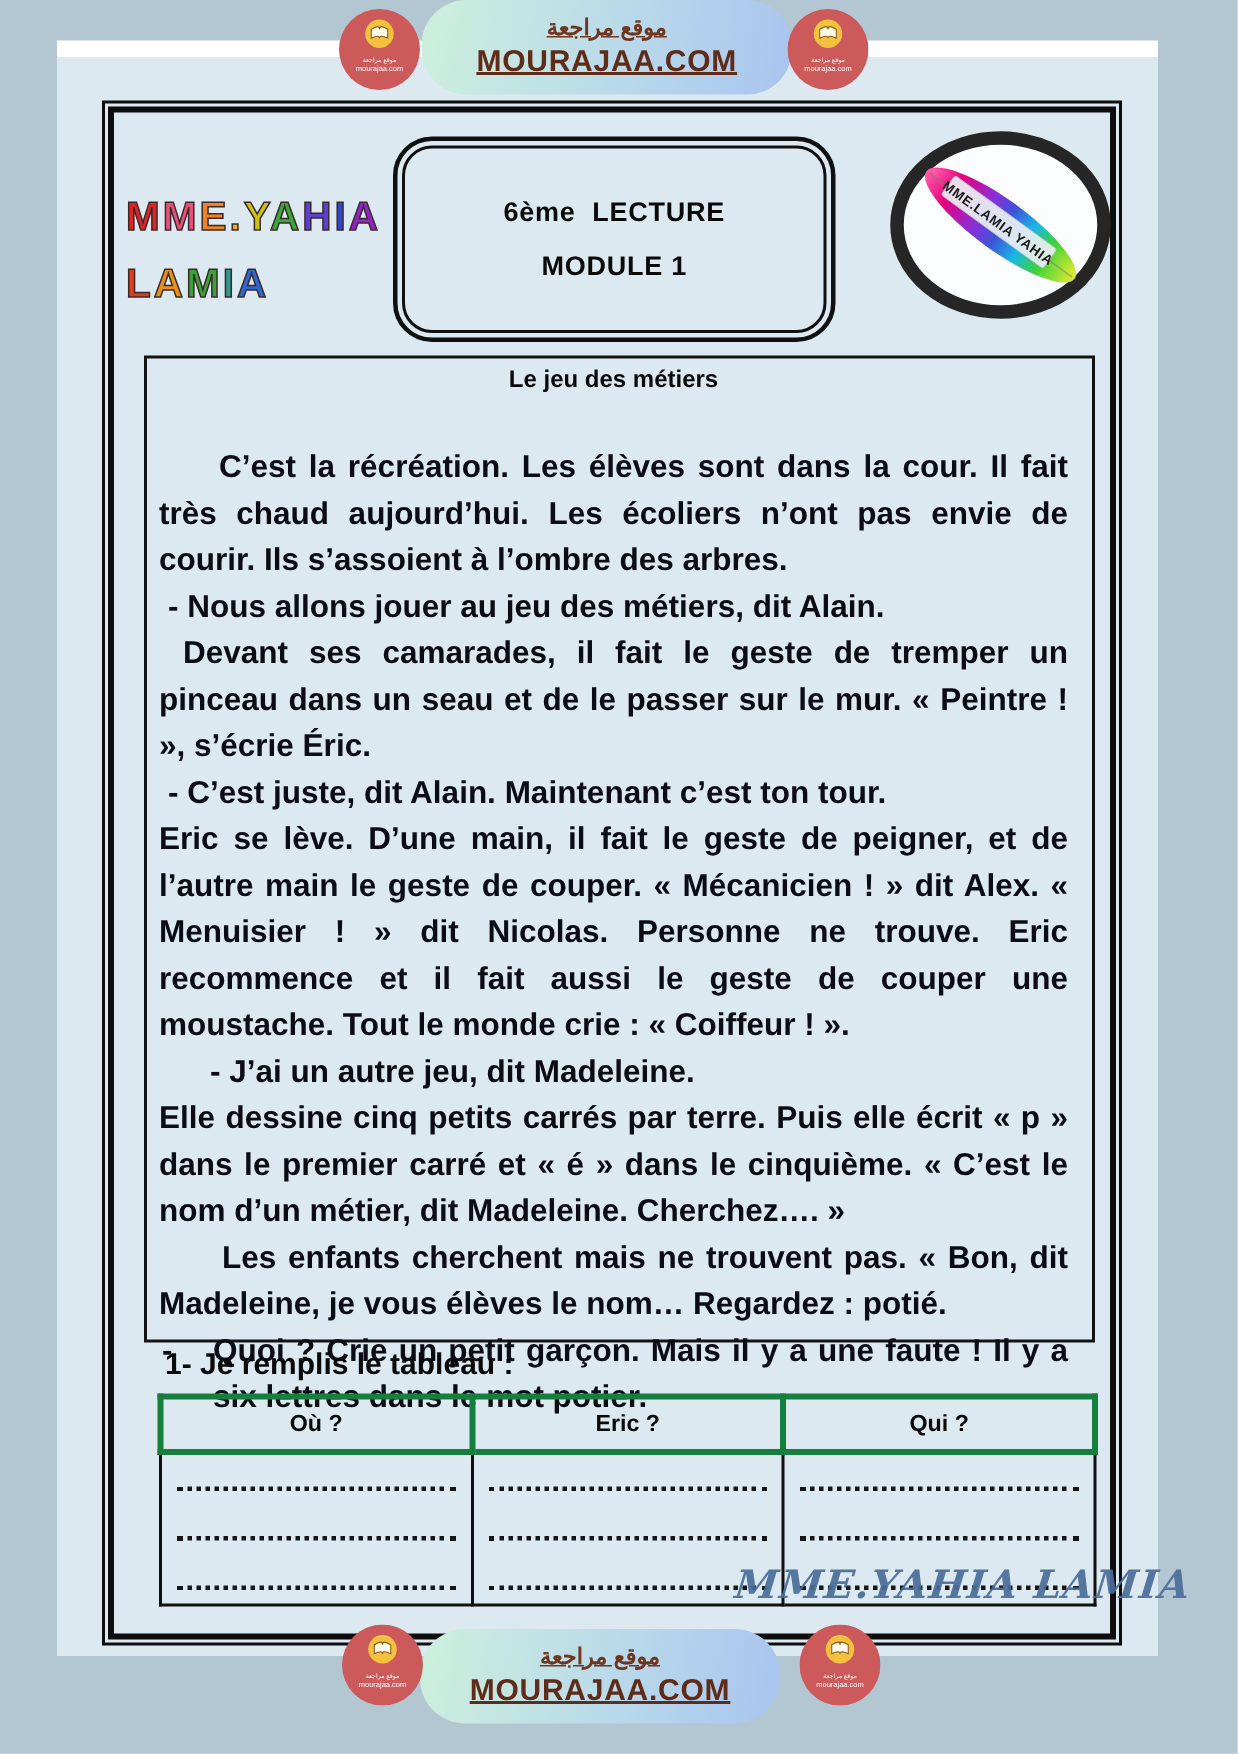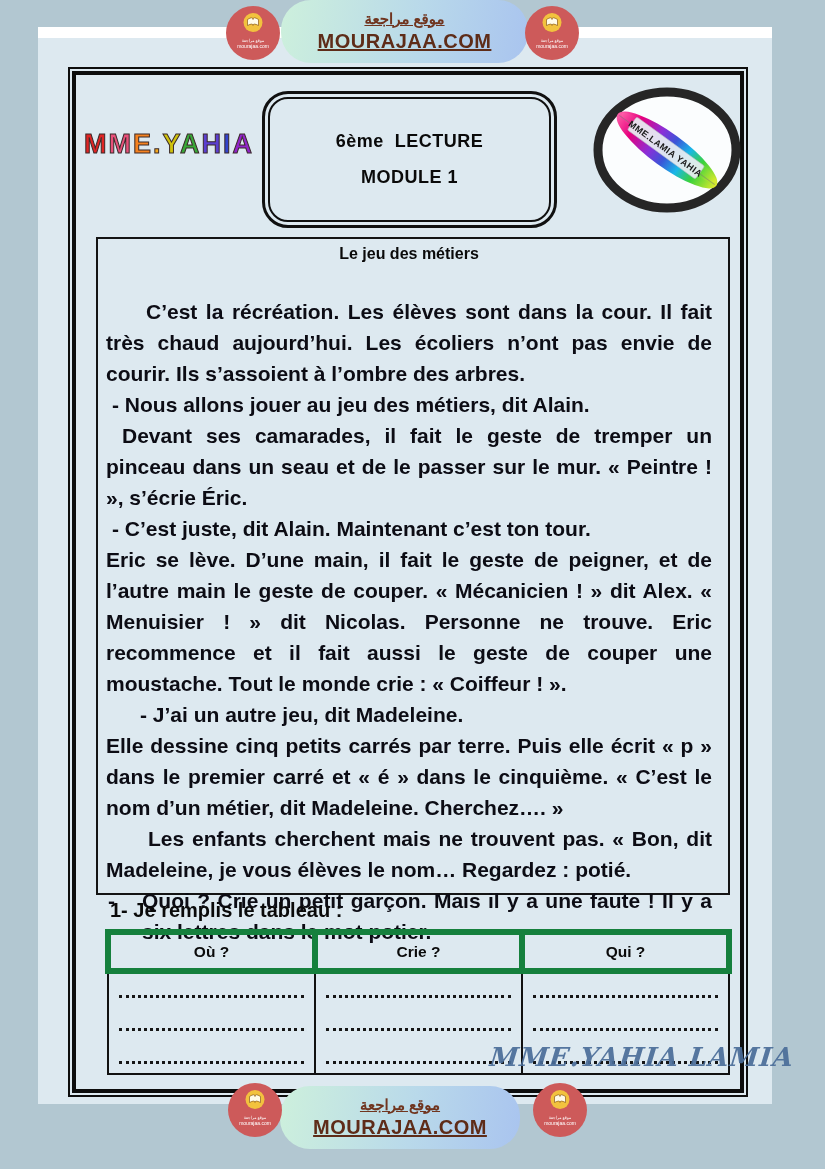--- a/index.html
+++ b/index.html
@@ -58,21 +58,21 @@
   .reading-body p:first-child{margin-top:33px;}
   .ti40{text-indent:40px;} .ti34{text-indent:34px;} .ti16{text-indent:16px;}
   .ti6{text-indent:6px;} .ti0{text-indent:0;} .ti42{text-indent:42px;}
   .hang{padding-left:36px;}
   .hang .bullet{position:absolute;left:2px;top:0;}
 
   
   .exercise-label{left:110px;top:899px;font-size:20px;font-weight:bold;color:#0a0a0a;z-index:3;}
   .fill-table{left:105px;top:929px;width:627px;border-collapse:collapse;z-index:3;}
   .fill-table th{
-    border:6px solid #15803d;height:31px;font-size:15.5px;font-weight:bold;color:#0a0a0a;text-align:center;width:33.33%;
+    border:4px solid #15803d;height:31px;font-size:15.5px;font-weight:bold;color:#0a0a0a;text-align:center;width:33.33%;
   }
   .fill-table td{border:2px solid #111;height:99px;vertical-align:top;padding:0;}
   .dotline{height:0;border-bottom:3px dotted #161616;margin:30px 10px 0 10px;}
   .dotline:first-child{margin-top:21px;}
 
   
   .signature{
     left:490px;top:1042px;width:250px;text-align:right;z-index:4;
     font-family:"DejaVu Serif",serif;font-style:italic;font-weight:700;font-size:26px;
     color:#4a6d99;opacity:.92;transform:skewX(-6deg);letter-spacing:1px;white-space:nowrap;
@@ -104,20 +104,21 @@
   <text x="27" y="35.5" font-size="4.2" fill="#ffffff" text-anchor="middle">موقع مراجعة</text>
   <text x="27" y="41.5" font-size="5" fill="#ffffff" text-anchor="middle">mourajaa.com</text>
 </svg>
 
 <div class="abs doc-frame">
   <div class="doc-frame-inner"></div>
 </div>
 
 <div class="abs author">
   <div><span style="color: rgb(224, 36, 36);">M</span><span style="color: rgb(232, 80, 122);">M</span><span style="color: rgb(245, 130, 32);">E</span><span style="color: rgb(246, 168, 28);">.</span><span style="color: rgb(207, 194, 13);">Y</span><span style="color: rgb(56, 168, 56);">A</span><span style="color: rgb(91, 63, 208);">H</span><span style="color: rgb(51, 68, 204);">I</span><span style="color: rgb(145, 36, 201);">A</span></div>
+  <div><span style="color: rgb(226, 60, 30);">L</span><span style="color: rgb(232, 144, 24);">A</span><span style="color: rgb(58, 162, 58);">M</span><span style="color: rgb(42, 157, 143);">I</span><span style="color: rgb(46, 102, 204);">A</span></div>
 </div>
 
 <div class="abs module-box">
   <div class="module-box-inner">
     <div class="module-line">6ème  LECTURE</div>
     <div class="module-line">MODULE 1</div>
   </div>
 </div>
 
 <svg class="abs oval-stamp" viewBox="0 0 150 131">
@@ -156,21 +157,21 @@
       <p class="hang"><span class="bullet">-</span><span>Quoi ? Crie un petit garçon. Mais il y a une faute ! Il y a six lettres dans le mot potier.</span></p>
     </div>
 </div>
 
 <div class="abs exercise-label">1- Je remplis le tableau :</div>
 
 <table class="abs fill-table">
   <thead>
     <tr>
       <th>Où ?</th>
-      <th>Crie ?</th>
+      <th>Eric ?</th>
       <th>Qui ?</th>
     </tr>
   </thead>
   <tbody>
     <tr>
       <td>
           <div class="dotline"></div>
           <div class="dotline"></div>
           <div class="dotline"></div>
         </td>

